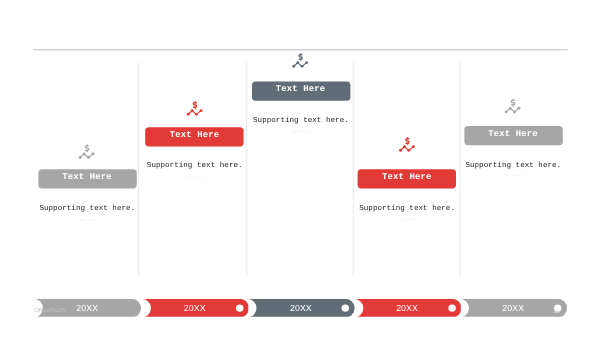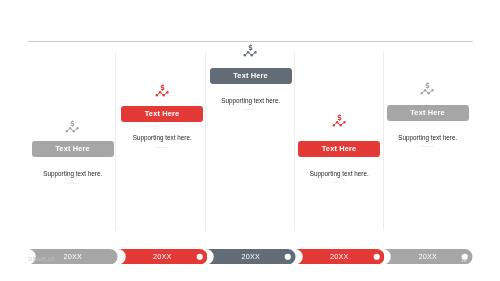--- a/index.html
+++ b/index.html
@@ -3,21 +3,21 @@
 <meta charset="utf-8">
 <style>
   html,body{margin:0;padding:0;}
   body{width:500px;height:281px;background:#ffffff;overflow:hidden;
        font-family:"Liberation Sans",sans-serif;-webkit-font-smoothing:antialiased;}
   .slide{position:relative;width:500px;height:281px;background:#fff;overflow:hidden;}
 
   .topline{position:absolute;left:28px;top:41px;width:445px;height:1px;background:#c8c9ca;}
   .divider{position:absolute;width:1px;height:178px;top:52px;background:#ededee;}
 
-  .col{position:absolute;top:0;width:90px;height:231px;}
+  .col{position:absolute;top:0;width:90px;height:231px;font-family:Liberation Mono, monospace;}
   .icon{position:absolute;left:50%;margin-left:-7.5px;width:15px;height:15px;}
   .btn{position:absolute;left:3.5px;width:82px;height:16px;border-radius:3px;
        color:#fff;font-weight:bold;font-size:7.4px;letter-spacing:.15px;
        display:flex;align-items:center;justify-content:center;line-height:1;}
   .sup{position:absolute;left:0;width:100%;text-align:center;font-size:6.3px;
        color:#1d1d1d;line-height:1;letter-spacing:.02px;}
   .tiny{position:absolute;left:0;width:100%;text-align:center;font-size:3.1px;
         color:#c4c4c4;line-height:1;letter-spacing:.2px;}
 
   .tlwrap{position:absolute;left:0;top:12px;width:500px;height:277px;border-radius:22px;}

